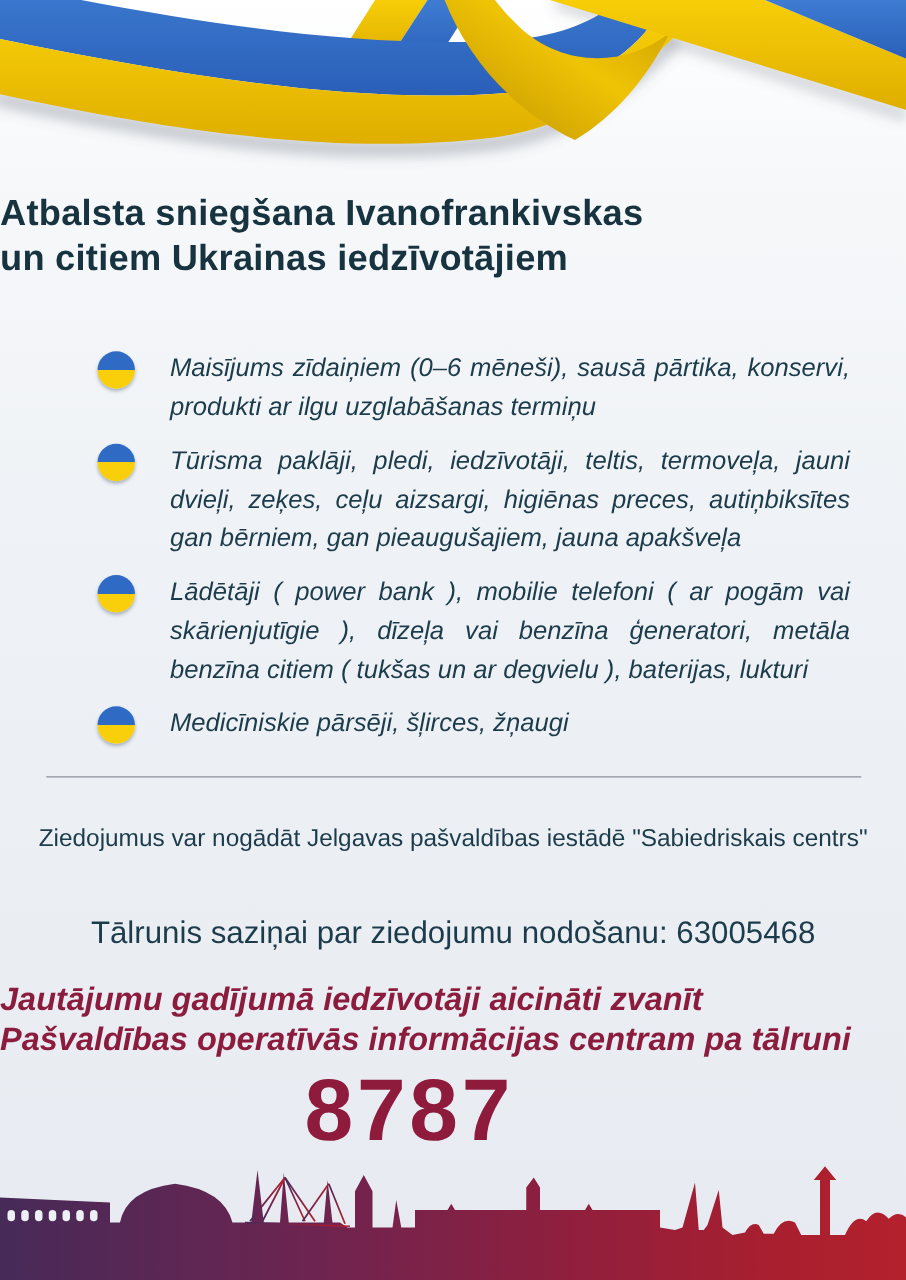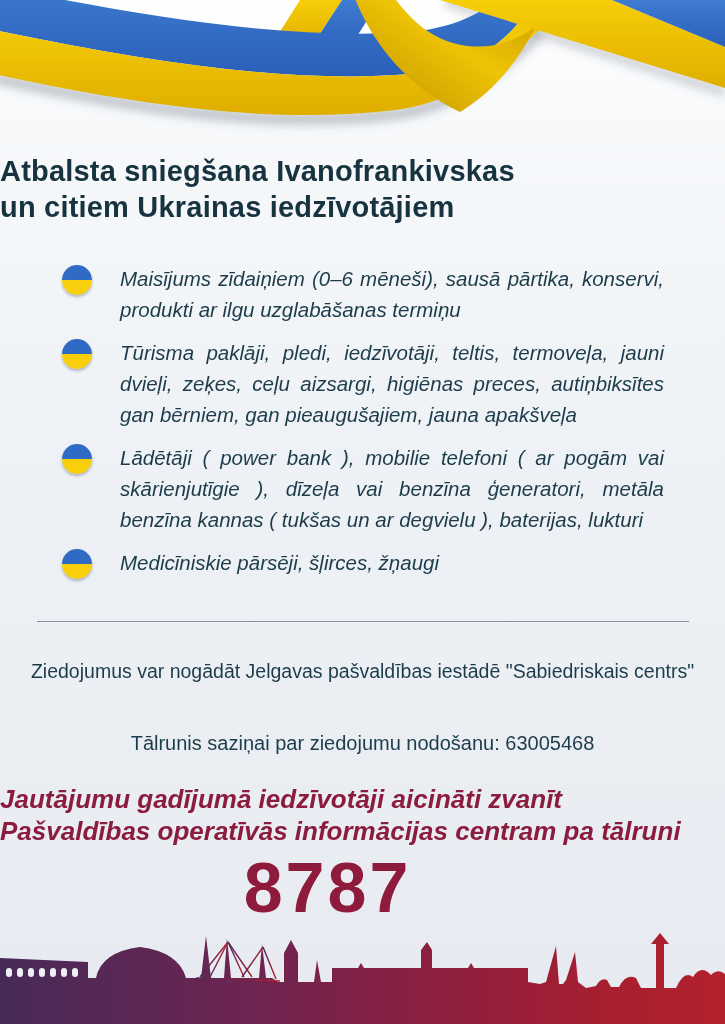--- a/index.html
+++ b/index.html
@@ -17,21 +17,21 @@
   .ribbon-top{position:absolute;top:0;left:0;width:725px;height:140px;}
   .skyline{position:absolute;bottom:0;left:0;width:725px;height:94px;}
 
   .title{
     position:absolute;top:153px;left:0;width:725px;
     text-align:left;font-weight:bold;font-size:29px;line-height:36px;
     color:#16333F;letter-spacing:.2px;
   }
   .bullets{
     position:absolute;top:263px;left:62px;width:602px;
-    list-style:none;margin:0;padding:0;
+    list-style:none;margin:16px;padding:0;
   }
   .bullets li{
     display:flex;align-items:flex-start;margin-bottom:12px;
   }
   .flag-dot{
     flex:0 0 30px;width:30px;height:30px;border-radius:50%;
     margin-top:2px;
     background:linear-gradient(180deg,#2F6BC4 0%,#2F6BC4 50%,#F9CE0B 50%,#F9CE0B 100%);
     box-shadow:0 2px 3px rgba(40,60,90,.35);
   }
@@ -43,21 +43,21 @@
   .divider{
     position:absolute;top:621px;left:37px;width:652px;height:0;
     border-top:1px solid #8a9099;
   }
   .donation{
     position:absolute;top:658px;left:0;width:725px;text-align:center;
     font-size:19.5px;line-height:27px;color:#1C3C4B;
   }
   .donation-phone{
     position:absolute;top:732px;left:0;width:725px;text-align:center;
-    font-size:20px;color:#1C3C4B;
+    font-size:25px;color:#1C3C4B;
   }
   .hotline{
     position:absolute;top:783px;left:0;width:725px;text-align:left;
     font-style:italic;font-weight:bold;font-size:26px;line-height:32px;
     color:#8C1C3E;
   }
   .hotline-number{
     position:absolute;top:848px;left:0;width:655px;text-align:center;
     font-weight:bold;font-size:70px;letter-spacing:3px;color:#8E1B3B;
   }
@@ -116,21 +116,21 @@
     <li>
       <span class="flag-dot"></span>
       <span class="bullet-text">Maisījums zīdaiņiem (0–6 mēneši), sausā pārtika, konservi, produkti ar ilgu uzglabāšanas termiņu</span>
     </li>
     <li>
       <span class="flag-dot"></span>
       <span class="bullet-text">Tūrisma paklāji, pledi, iedzīvotāji, teltis, termoveļa, jauni dvieļi, zeķes, ceļu aizsargi, higiēnas preces, autiņbiksītes gan bērniem, gan pieaugušajiem, jauna apakšveļa</span>
     </li>
     <li>
       <span class="flag-dot"></span>
-      <span class="bullet-text">Lādētāji ( power bank ), mobilie telefoni ( ar pogām vai skārienjutīgie ), dīzeļa vai benzīna ģeneratori, metāla benzīna kannas ( tukšas un ar degvielu ), baterijas, lukturi</span>
+      <span class="bullet-text">Lādētāji ( power bank ), mobilie telefoni ( ar pogām vai skārienjutīgie ), dīzeļa vai benzīna ģeneratori, metāla benzīna citiem ( tukšas un ar degvielu ), baterijas, lukturi</span>
     </li>
     <li>
       <span class="flag-dot"></span>
       <span class="bullet-text">Medicīniskie pārsēji, šļirces, žņaugi</span>
     </li>
   </ul>
 
   <div class="divider"></div>
 
   <div class="donation">

